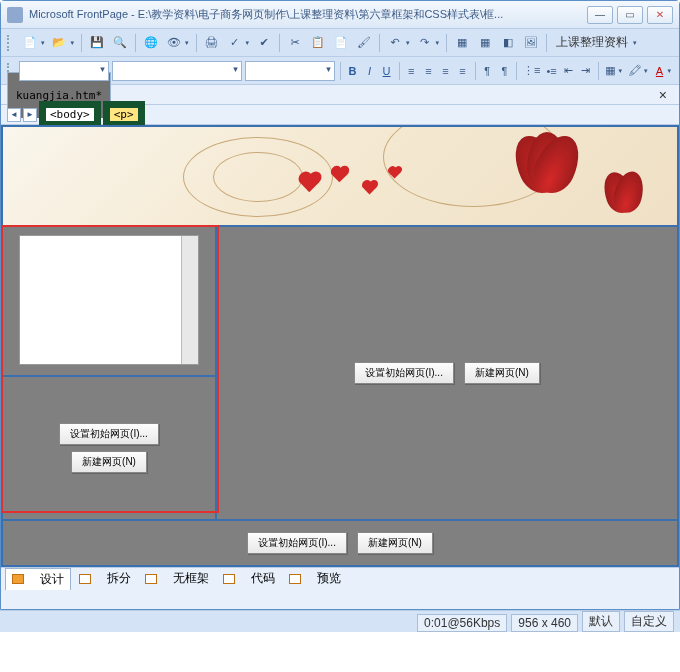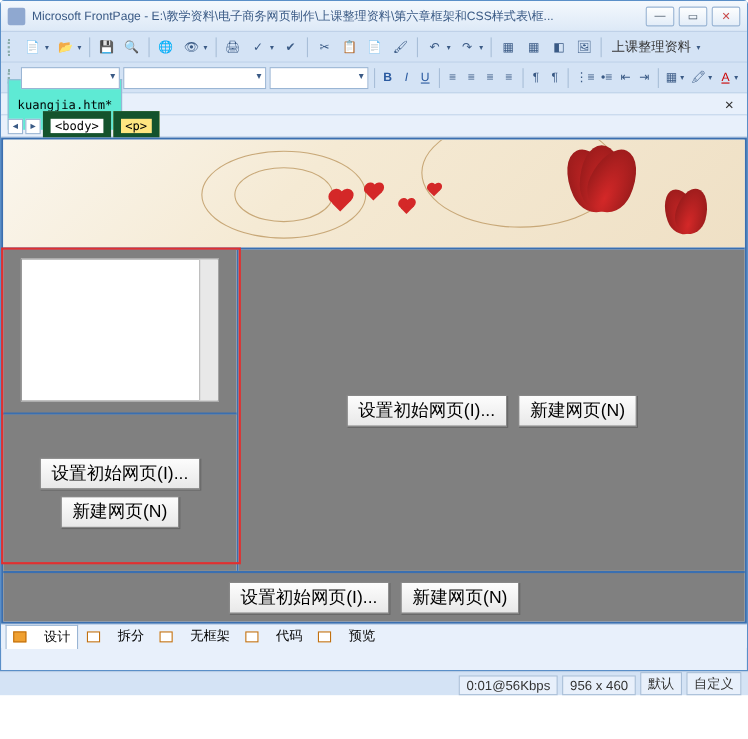--- a/index.html
+++ b/index.html
@@ -16,21 +16,21 @@
 .menu-grip{width:6px;height:16px;border-left:2px dotted #8aa;margin-right:4px}
 .toolbar{height:28px;background:#d4e3f5;display:flex;align-items:center;padding:2px 6px;gap:3px;border-bottom:1px solid #b8cde5}
 .tb-btn{width:20px;height:20px;border:1px solid transparent;border-radius:2px;display:flex;align-items:center;justify-content:center;font-size:11px;color:#3a5a85;cursor:pointer}
 .tb-sep{width:1px;height:18px;background:#a8bed8;margin:0 2px}
 .tb-drop{font-size:7px;color:#3a5a85;margin-left:-2px;margin-right:2px}
 .tb-text{padding:0 4px;color:#333}
 .fmt-row{height:28px;background:#d4e3f5;display:flex;align-items:center;padding:2px 6px;gap:3px;border-bottom:1px solid #b8cde5}
 .fmt-sel{height:20px;border:1px solid #9ab5d4;background:#fff;min-width:70px;padding:0 16px 0 4px;color:#888;position:relative}
 .fmt-sel::after{content:"▾";position:absolute;right:3px;top:2px;font-size:9px;color:#3a5a85}
 .doc-tab-row{height:20px;background:#e8f0fb;display:flex;align-items:center;padding:0 6px;border-bottom:1px solid #b8cde5}
-.doc-tab{background:#5eead4;border:1px solid #9ab5d4;border-bottom:none;padding:16px 8px;font-family:monospace;font-size:11px}
+.doc-tab{background:#737373;border:1px solid #9ab5d4;border-bottom:none;padding:16px 8px;font-family:monospace;font-size:11px}
 .doc-close{margin-left:auto;font-size:14px;color:#333;cursor:pointer;padding:0 6px}
 .tag-row{height:20px;background:#e8f0fb;display:flex;align-items:center;padding:0 6px;gap:2px;border-bottom:1px solid #b8cde5}
 .nav-arr{width:14px;height:14px;border:1px solid #9ab5d4;background:#fff;font-size:8px;display:flex;align-items:center;justify-content:center;color:#3a5a85;cursor:pointer}
 .tag{border:7px solid #14532d;background:#fff;padding:0 4px;font-family:monospace;font-size:11px}
 .tag.sel{background:#ffe680}
 .canvas{height:442px;background:#fff;border:2px solid #3a6fb0;margin:0;padding:0;display:flex;flex-direction:column;position:relative}
 .banner{height:100px;background:linear-gradient(135deg,#faf6ed 0%,#f5ead4 40%,#efe0c5 100%);position:relative;overflow:hidden;border-bottom:2px solid #3a6fb0}
 .swirl{position:absolute;border:1px solid #c8a878;border-radius:50%}
 .flower{position:absolute;width:90px;height:90px;right:60px;top:5px}
 .petal{position:absolute;width:40px;height:60px;background:radial-gradient(ellipse at 50% 80%,#d42828,#8a1818);border-radius:50% 50% 50% 50%/60% 60% 40% 40%;transform-origin:50% 90%}
@@ -38,21 +38,21 @@
 .heart::before,.heart::after{content:"";position:absolute;width:14px;height:12px;background:#d42828;border-radius:50%}
 .heart::before{top:-7px;left:0}
 .heart::after{top:0;left:7px}
 .frames{flex:1;display:flex;position:relative}
 .red-box{position:absolute;left:-2px;top:-2px;width:218px;height:288px;border:2px solid #e03030;pointer-events:none;z-index:10}
 .left-col{width:214px;display:flex;flex-direction:column;border-right:2px solid #3a6fb0}
 .frame{background:#808080;display:flex;flex-direction:column;align-items:center;justify-content:center;gap:6px;border-bottom:2px solid #3a6fb0}
 .frame:last-child{border-bottom:none}
 .white-box{background:#fff;border:1px solid #999;width:180px;height:130px;position:relative}
 .white-box::after{content:"";position:absolute;right:0;top:0;bottom:0;width:16px;background:#e8e8e8;border-left:1px solid #bbb}
-.fbtn{background:linear-gradient(#fdfdfd,#e8e8e8);border:1px solid #888;padding:3px 10px;font-size:16px;cursor:pointer;box-shadow:1px 1px 0 #666}
+.fbtn{background:linear-gradient(#fdfdfd,#e8e8e8);border:1px solid #888;padding:3px 10px;font-size:10px;cursor:pointer;box-shadow:1px 1px 0 #666}
 .right-col{flex:1;display:flex;flex-direction:column}
 .bottom-row{height:46px;border-top:2px solid #3a6fb0}
 .view-tabs{height:22px;background:#e8f0fb;display:flex;align-items:center;padding:0 4px;gap:2px;border-top:1px solid #b8cde5}
 .vtab{padding:2px 6px;display:flex;align-items:center;gap:16px;cursor:pointer}
 .vtab.active{background:#fff;border:1px solid #9ab5d4;border-bottom:none}
 .vico{width:12px;height:10px;background:#f0a030;border:1px solid #c07010}
 .statusbar{height:22px;background:#d4e3f5;display:flex;align-items:flex-end;padding:0 6px;font-size:11px;color:#333;border-top:1px solid #b8cde5}
 .statusbar .cell{border:1px solid #a8bed8;padding:1px 6px;margin-left:4px;background:#e8f0fb}
 .statusbar .spacer{flex:1}
 </style>

